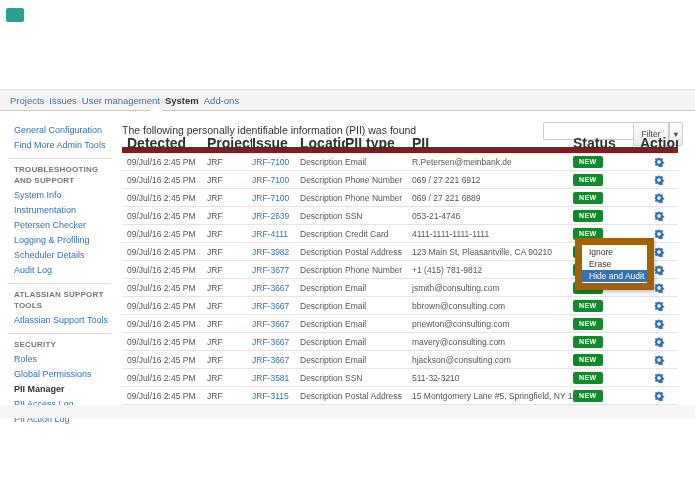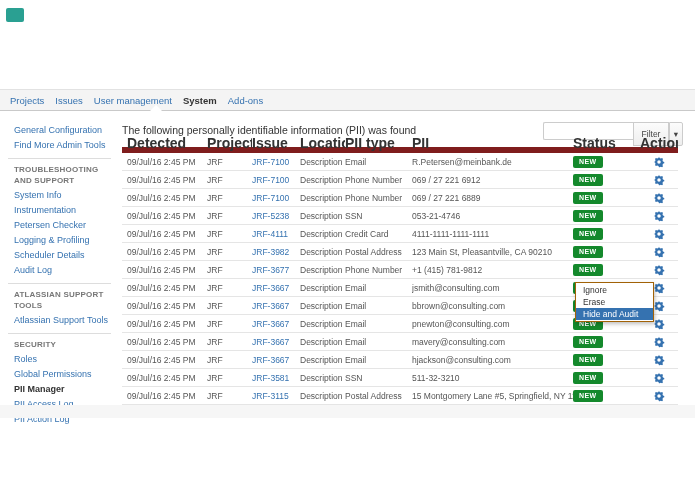--- a/index.html
+++ b/index.html
@@ -7,21 +7,21 @@
   html,body{ margin:0; padding:0; }
   body{ width:695px; height:494px; position:relative; background:#fff;
         font-family:"Liberation Sans","DejaVu Sans",sans-serif; overflow:hidden; color:#333; }
   a{ text-decoration:none; }
 
   .chip{ position:absolute; left:6px; top:8px; width:18px; height:14px; background:var(--chip); border-radius:2px; }
 
   
   .navbar{ position:absolute; left:0; top:89px; width:695px; height:22px; background:#f4f4f4;
            border-top:1px solid #e2e2e2; border-bottom:1px solid #c9c9c9;
-           display:flex; align-items:center; gap:11px; padding-left:10px; font-size:9.5px; }
+           display:flex; align-items:center; gap:5px; padding-left:10px; font-size:9.5px; }
   .navbar a{ color:var(--link); }
   .navbar a.active{ color:#333; font-weight:bold; }
   .notch{ position:absolute; left:150px; bottom:-1px; width:0; height:0;
           border-left:6px solid transparent; border-right:6px solid transparent; border-bottom:6px solid #fff; }
 
   
   .sidebar{ position:absolute; left:0; top:112px; width:120px; padding-top:11px; font-size:9px; }
   .sidebar ul{ list-style:none; margin:0; padding:0; }
   .sidebar li{ height:15px; line-height:15px; padding-left:14px; white-space:nowrap; overflow:hidden; }
   .sidebar a{ color:var(--link); }
@@ -50,22 +50,22 @@
   .row{ height:18px; border-bottom:1px solid #e5e5e5; font-size:8.5px; color:#555; }
   .td{ white-space:nowrap; overflow:hidden; }
   .c-detected{ padding-left:5px; }
   .c-issue a, a.link{ color:var(--link); }
   .c-actions{ text-align:center; color:var(--link); }
   .badge{ display:inline-block; background:var(--green); color:#fff; font-size:7px; font-weight:bold;
           line-height:8px; padding:2px 6px; border-radius:2px; letter-spacing:.4px; }
   .gear svg{ vertical-align:middle; }
 
   
-  .menu{ position:absolute; left:575px; top:238px; width:79px; background:#fff; border:1px solid #a16207;
-         box-shadow:1px 2px 4px rgba(0,0,0,.25); padding:1px 0; z-index:20;margin-top:44px; }
+  .menu{ position:absolute; left:575px; top:238px; width:79px; background:#fff; border:7px solid #a16207;
+         box-shadow:1px 2px 4px rgba(0,0,0,.25); padding:1px 0; z-index:20; }
   .menu .item{ height:12px; line-height:12px; font-size:8.5px; color:#333; padding:0 7px; white-space:nowrap; }
   .menu .item.selected{ background:var(--sel); color:#fff; }
 
   .bottom-strip{ position:absolute; left:0; top:405px; width:695px; height:13px; background:#f6f6f6; }
 </style>
 </head>
 <body>
 
 <div class="chip"></div>
 
@@ -166,21 +166,21 @@
     <span class="td c-pii">069 / 27 221 6889</span>
     <span class="td c-status"><span class="badge">NEW</span></span>
     <span class="td c-actions"><span class="gear"><svg viewBox="0 0 24 24" width="12" height="12">
                 <path fill="#3572b0" d="M12 1.5l1.1 2.6c.9.2 1.7.5 2.5 1l2.6-1.1 1.8 1.8-1.1 2.6c.5.8.8 1.6 1 2.5l2.6 1.1v2.5l-2.6 1.1c-.2.9-.5 1.7-1 2.5l1.1 2.6-1.8 1.8-2.6-1.1c-.8.5-1.6.8-2.5 1L12 22.5l-1.1-2.6c-.9-.2-1.7-.5-2.5-1l-2.6 1.1-1.8-1.8 1.1-2.6c-.5-.8-.8-1.6-1-2.5L1.5 12l2.6-1.1c.2-.9.5-1.7 1-2.5L4 5.8 5.8 4l2.6 1.1c.8-.5 1.6-.8 2.5-1L12 1.5zm0 7a3.5 3.5 0 1 0 0 7 3.5 3.5 0 0 0 0-7z"></path>
               </svg></span></span>
   </div>
 
   <div class="tr row">
     <span class="td c-detected">09/Jul/16 2:45 PM</span>
     <span class="td c-project">JRF</span>
-    <span class="td c-issue"><a href="#" class="link">JRF-5238</a></span>
+    <span class="td c-issue"><a href="#" class="link">JRF-2639</a></span>
     <span class="td c-location">Description</span>
     <span class="td c-piitype">SSN</span>
     <span class="td c-pii">053-21-4746</span>
     <span class="td c-status"><span class="badge">NEW</span></span>
     <span class="td c-actions"><span class="gear"><svg viewBox="0 0 24 24" width="12" height="12">
                 <path fill="#3572b0" d="M12 1.5l1.1 2.6c.9.2 1.7.5 2.5 1l2.6-1.1 1.8 1.8-1.1 2.6c.5.8.8 1.6 1 2.5l2.6 1.1v2.5l-2.6 1.1c-.2.9-.5 1.7-1 2.5l1.1 2.6-1.8 1.8-2.6-1.1c-.8.5-1.6.8-2.5 1L12 22.5l-1.1-2.6c-.9-.2-1.7-.5-2.5-1l-2.6 1.1-1.8-1.8 1.1-2.6c-.5-.8-.8-1.6-1-2.5L1.5 12l2.6-1.1c.2-.9.5-1.7 1-2.5L4 5.8 5.8 4l2.6 1.1c.8-.5 1.6-.8 2.5-1L12 1.5zm0 7a3.5 3.5 0 1 0 0 7 3.5 3.5 0 0 0 0-7z"></path>
               </svg></span></span>
   </div>
 
   <div class="tr row">

